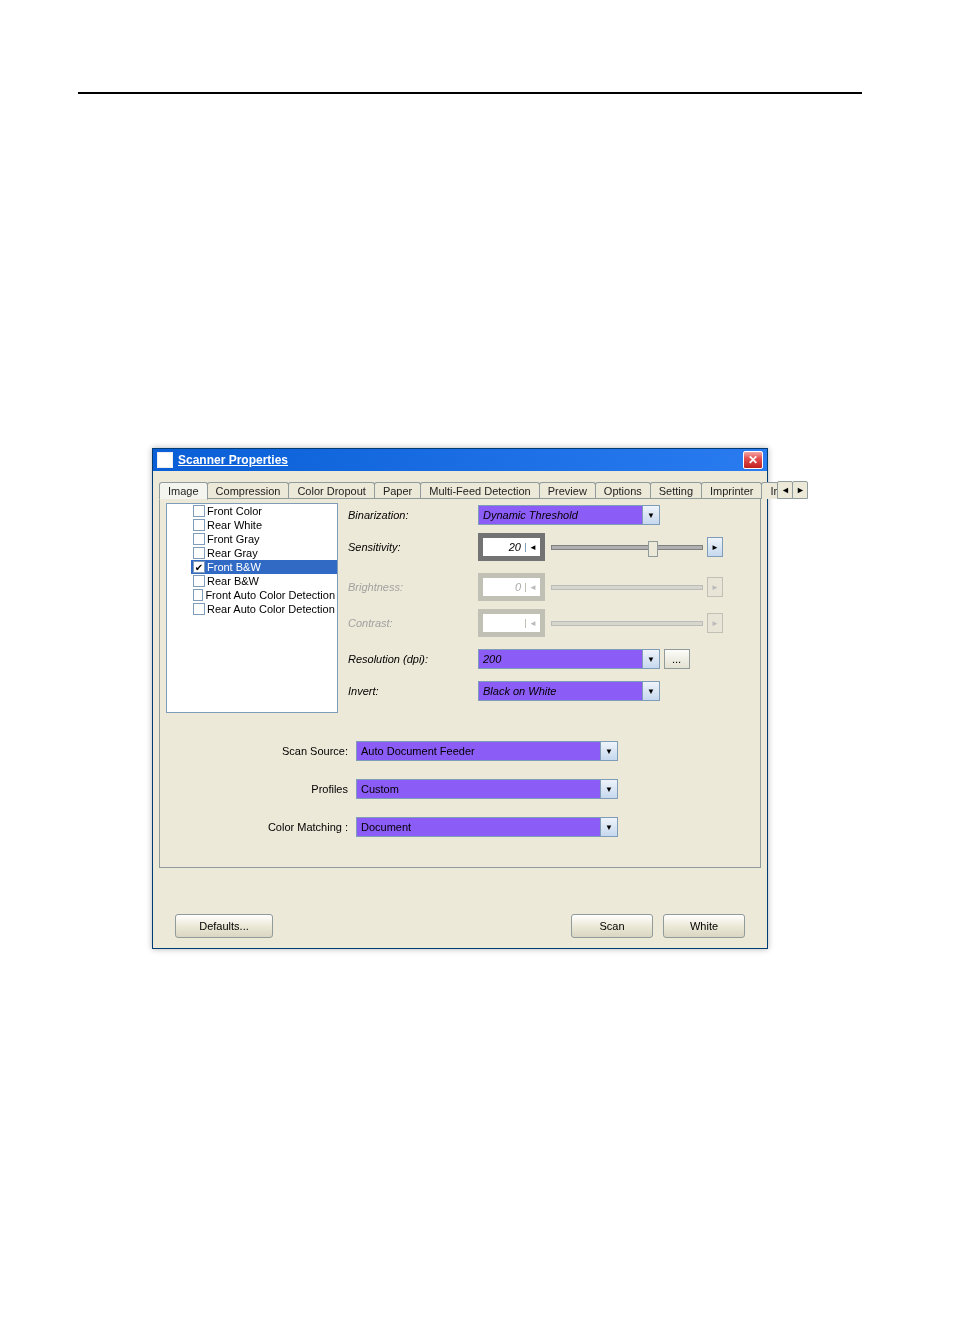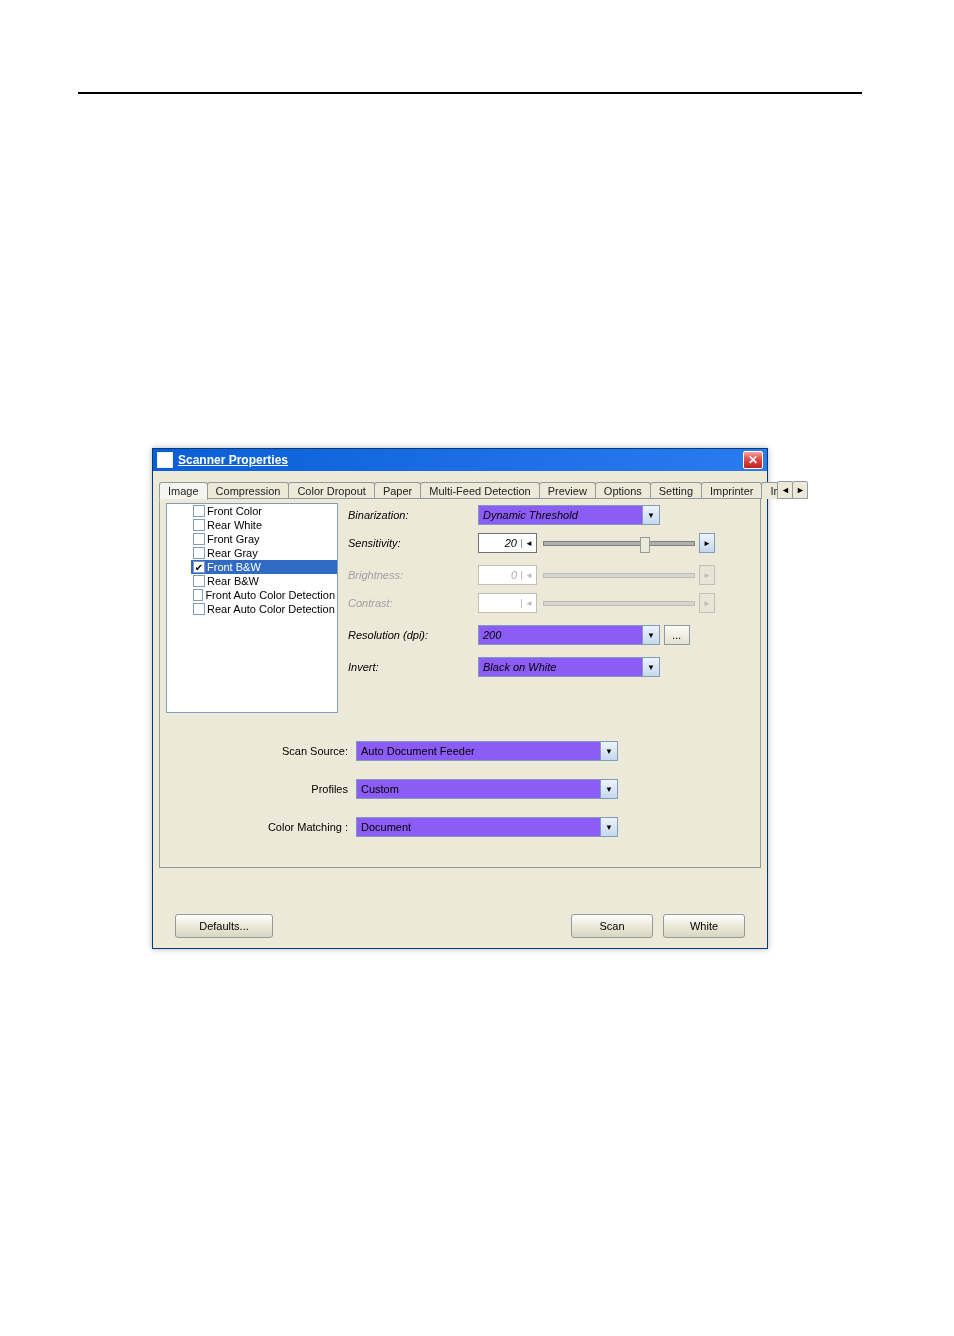--- a/index.html
+++ b/index.html
@@ -176,21 +176,21 @@
   .combo .cbtn {
     width: 16px; height: 100%;
     background: linear-gradient(to bottom, #eef3fa, #c6d8ee);
     border-left: 1px solid #7f9db9;
     display: flex; align-items: center; justify-content: center;
     font-size: 8px; color: #000;
   }
   .spin {
     display: inline-flex;
     align-items: center;
-    border: 1px solid #737373;
+    border: 5px solid #737373;
     background: #fff;
     height: 18px;
   }
   .spin .sval { width: 34px; text-align: right; padding: 0 4px; }
   .slider {
     display: inline-flex; align-items: center;
     height: 18px; margin-left: 6px;
   }
   .slider .track {
     width: 150px; height: 3px; background: #b0b0b0;

